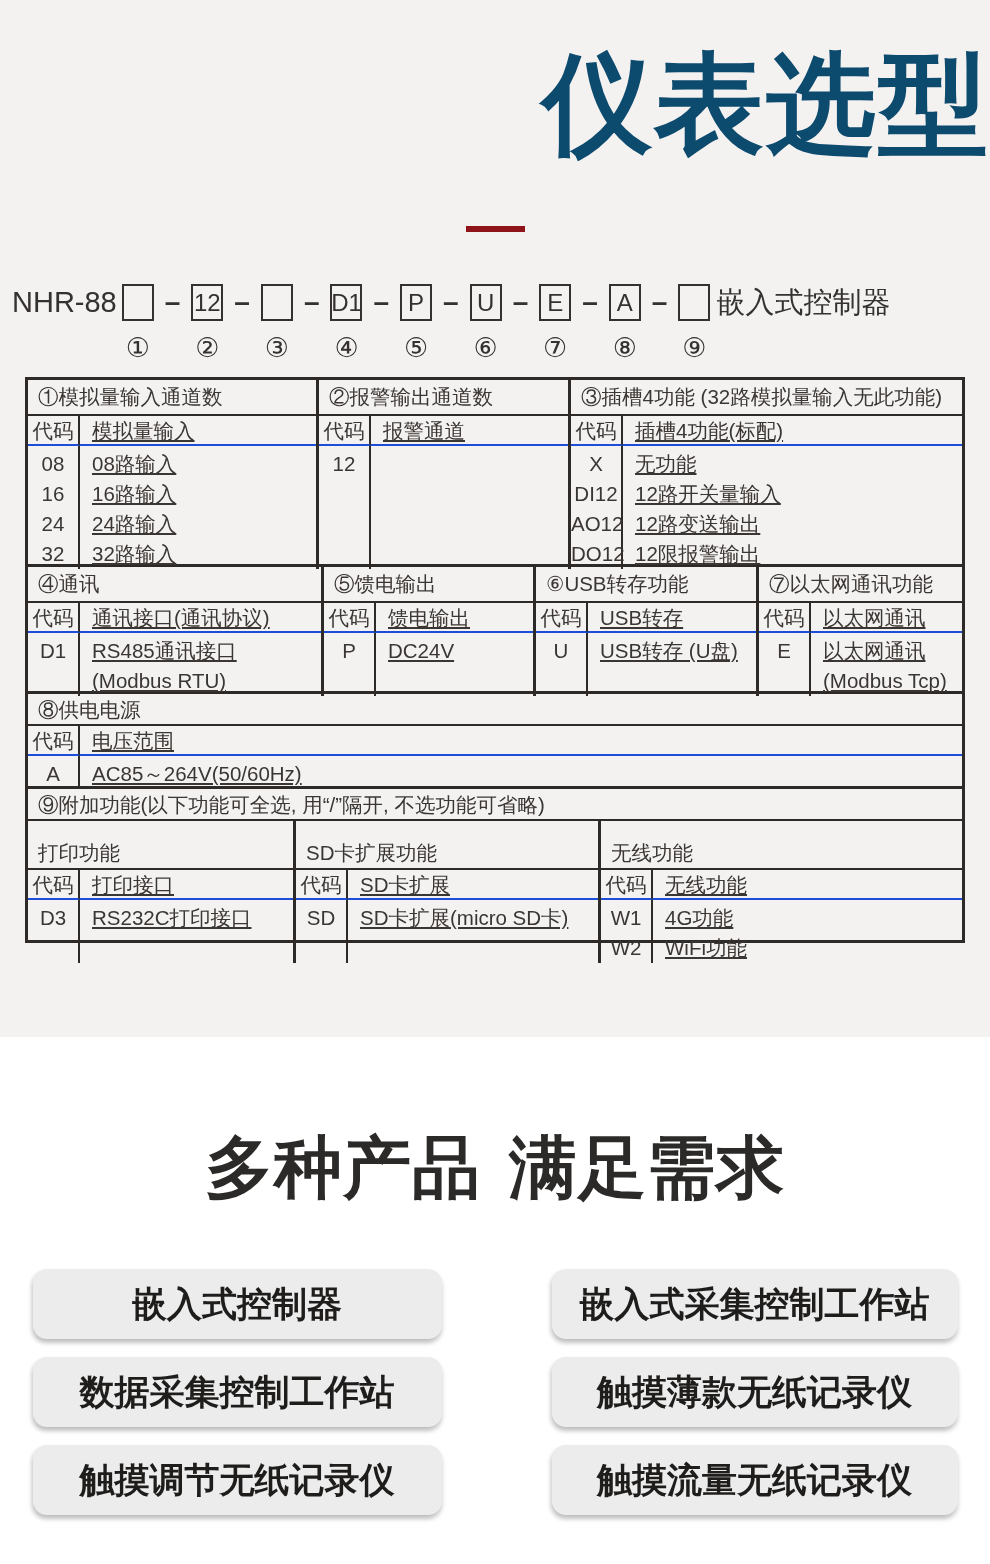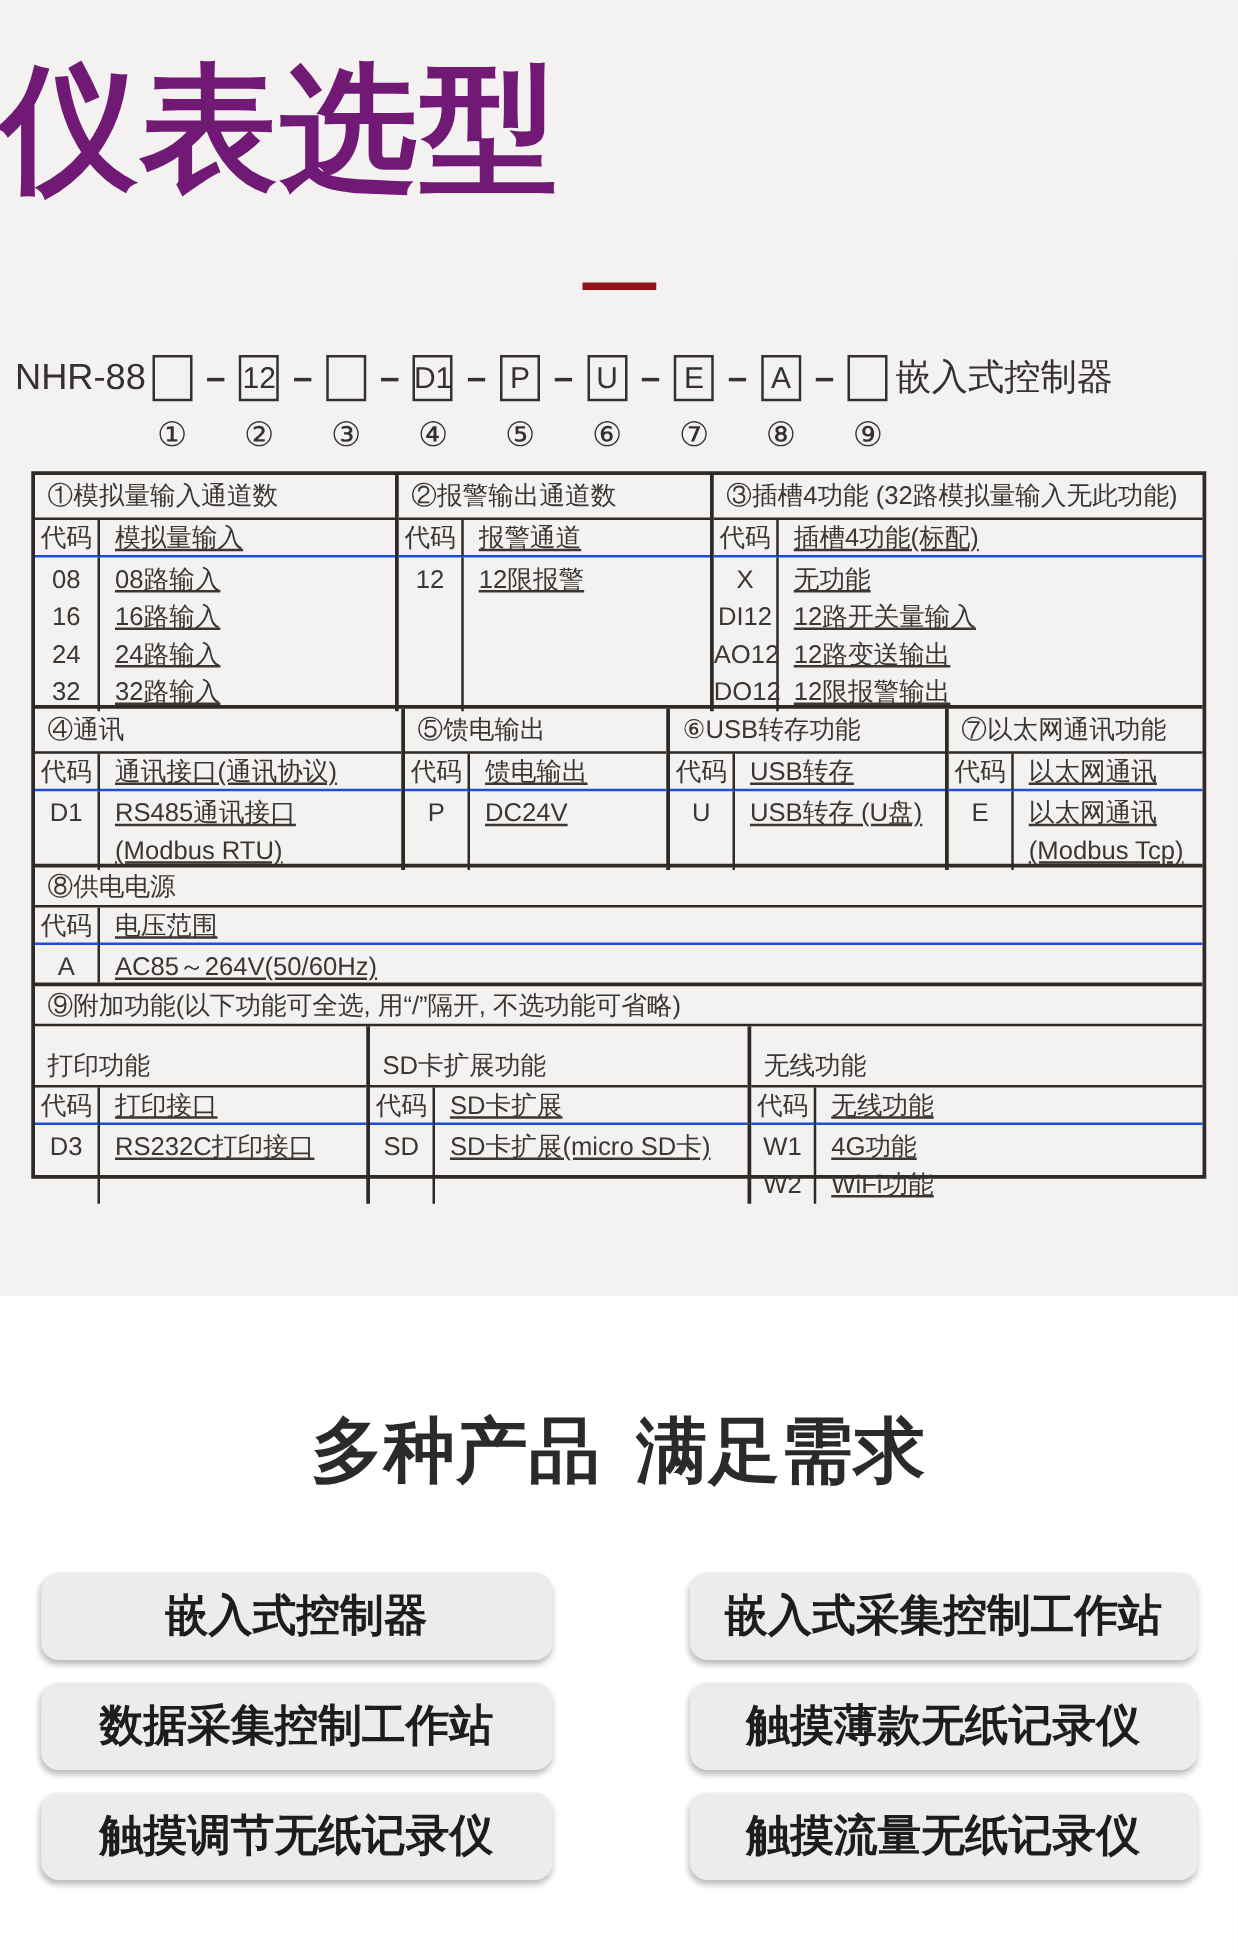--- a/index.html
+++ b/index.html
@@ -11,24 +11,24 @@
     width:990px; height:1564px;
     overflow:hidden;
   }
   .top-section {
     background:#f4f2f1;
     width:990px; height:1037px;
     padding-top:38px;
   }
   
   .page-title {
-    text-align:left;
+    text-align:right;
     font-size:110px;
     font-weight:900;
-    color:#701a75;
+    color:#0c4a6e;
     letter-spacing:2px;
     line-height:1.2;
   }
   .title-underline {
     width:59px; height:6px;
     background:#8e1419;
     margin:56px auto 0 auto;
   }
   
   .model-row {
@@ -112,21 +112,21 @@
     margin-top:16px;
   }
   .rg4 .sec-grid { grid-template-rows:30px 1fr; }
   .rg4sub { height:119px; }
   
   .bottom-section { background:#ffffff; width:990px; }
   .products-heading {
     display:flex; justify-content:center;
     gap:28px;
     padding-top:95px;
-    font-size:57px; font-weight:900;
+    font-size:68px; font-weight:900;
     color:#2b2a28; letter-spacing:1px;
     line-height:1.05;
   }
   .btn-grid {
     display:grid;
     grid-template-columns:409px 406px;
     column-gap:110px;
     row-gap:18px;
     justify-content:center;
     margin-top:66px;
@@ -224,23 +224,20 @@
           </div>
         </div>
       </div>
       <div class="sec">
         <div class="sec-title">②报警输出通道数</div>
         <div class="sec-grid">
           <div class="cell code head">代码</div>
           <div class="cell desc head">报警通道</div>
           <div class="cell code data">
             <div class="ln">12</div>
-          </div>
-          <div class="cell desc data">
-            <div class="ln">12限报警</div>
           </div>
         </div>
       </div>
       <div class="sec">
         <div class="sec-title">③插槽4功能 (32路模拟量输入无此功能)</div>
         <div class="sec-grid">
           <div class="cell code head">代码</div>
           <div class="cell desc head">插槽4功能(标配)</div>
           <div class="cell code data">
             <div class="ln">X</div>

